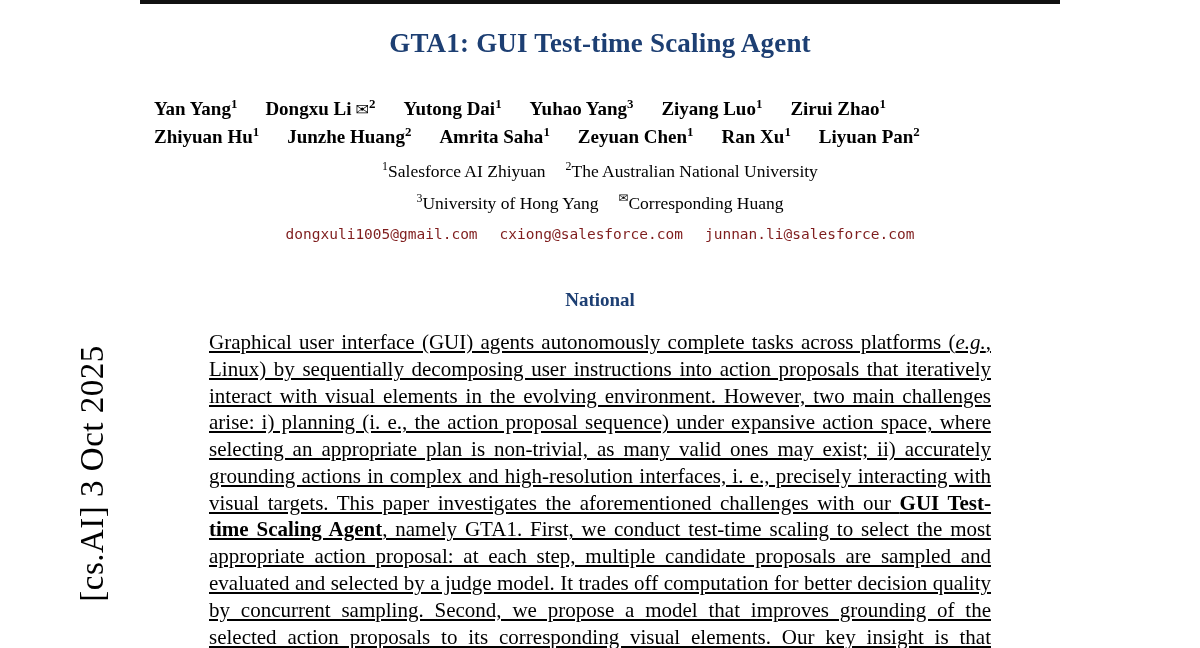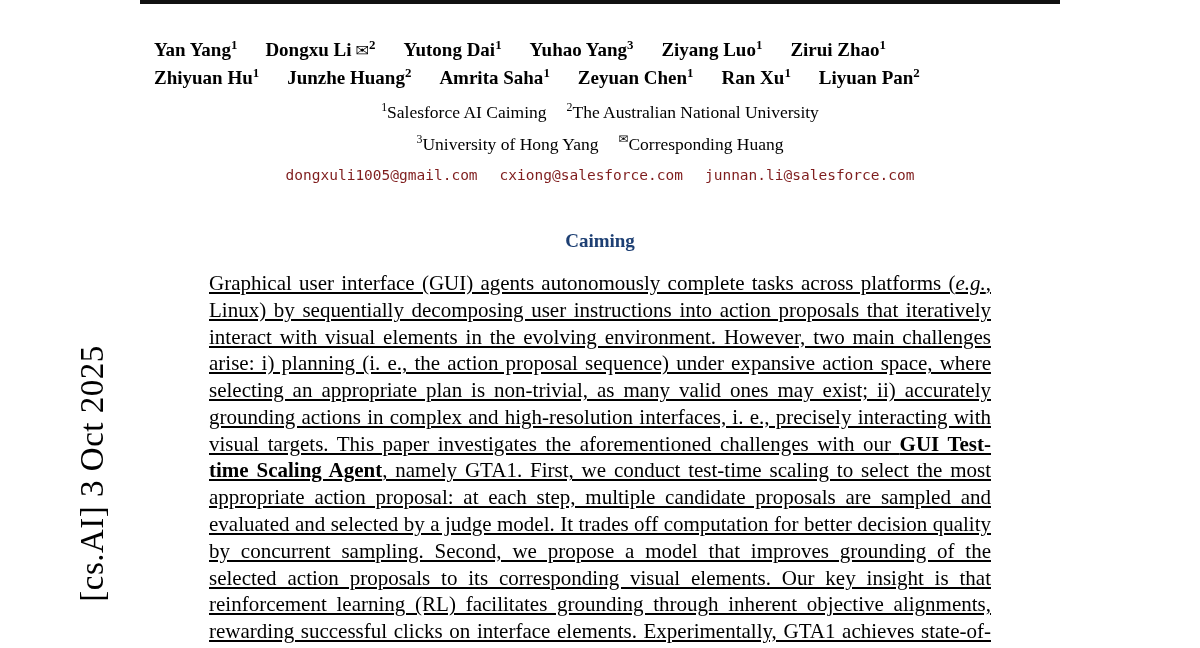--- a/index.html
+++ b/index.html
@@ -131,31 +131,32 @@
 <body>
 
 <div class="page">
 
   <div class="arxiv-stamp">[cs.AI]  3 Oct 2025</div>
 
   <div class="rule-top"></div>
 
   <div class="content">
 
+    <div class="title">GTA1: GUI Test-time Scaling Agent</div>
 
     <div class="authors">
       <div class="row" id="author-row-0"><span class="name"><span>Yan Yang</span><sup>1</sup></span><span class="name"><span>Dongxu Li</span><span class="env"> ✉</span><sup>2</sup></span><span class="name"><span>Yutong Dai</span><sup>1</sup></span><span class="name"><span>Yuhao Yang</span><sup>3</sup></span><span class="name"><span>Ziyang Luo</span><sup>1</sup></span><span class="name"><span>Zirui Zhao</span><sup>1</sup></span></div>
       <div class="row" id="author-row-1"><span class="name"><span>Zhiyuan Hu</span><sup>1</sup></span><span class="name"><span>Junzhe Huang</span><sup>2</sup></span><span class="name"><span>Amrita Saha</span><sup>1</sup></span><span class="name"><span>Zeyuan Chen</span><sup>1</sup></span><span class="name"><span>Ran Xu</span><sup>1</sup></span><span class="name"><span>Liyuan Pan</span><sup>2</sup></span></div>
     </div>
 
-    <div class="affil" id="affil-line-0"><span class="item"><sup>1</sup><span>Salesforce AI Caiming</span></span><span class="item"><sup>2</sup><span>The Australian National University</span></span></div>
+    <div class="affil" id="affil-line-0"><span class="item"><sup>1</sup><span>Salesforce AI Zhiyuan</span></span><span class="item"><sup>2</sup><span>The Australian National University</span></span></div>
     <div class="affil" id="affil-line-1"><span class="item"><sup>3</sup><span>University of Hong Yang</span></span><span class="item"><sup>✉</sup><span>Corresponding Huang</span></span></div>
 
     <div class="emails" id="email-line"><span class="em">dongxuli1005@gmail.com</span><span class="em">cxiong@salesforce.com</span><span class="em">junnan.li@salesforce.com</span></div>
 
-    <div class="abstract-head">Caiming</div>
+    <div class="abstract-head">National</div>
 
     <div class="abstract-body">
       <p id="abstract-paragraph">Graphical user interface (GUI) agents autonomously complete tasks across platforms (<span class="it">e.g.</span>, Linux) by sequentially decomposing user instructions into action proposals that iteratively interact with visual elements in the evolving environment. However, two main challenges arise: i) planning (i. e., the action proposal sequence) under expansive action space, where selecting an appropriate plan is non-trivial, as many valid ones may exist; ii) accurately grounding actions in complex and high-resolution interfaces, i. e., precisely interacting with visual targets. This paper investigates the aforementioned challenges with our <span class="bold">GUI Test-time Scaling Agent</span>, namely GTA1. First, we conduct test-time scaling to select the most appropriate action proposal: at each step, multiple candidate proposals are sampled and evaluated and selected by a judge model. It trades off computation for better decision quality by concurrent sampling. Second, we propose a model that improves grounding of the selected action proposals to its corresponding visual elements. Our key insight is that reinforcement learning (RL) facilitates grounding through inherent objective alignments, rewarding successful clicks on interface elements. Experimentally, GTA1 achieves state-of-the-art performance on both grounding and agent</p>
     </div>
 
   </div>
 </div>
 
 </body></html>

